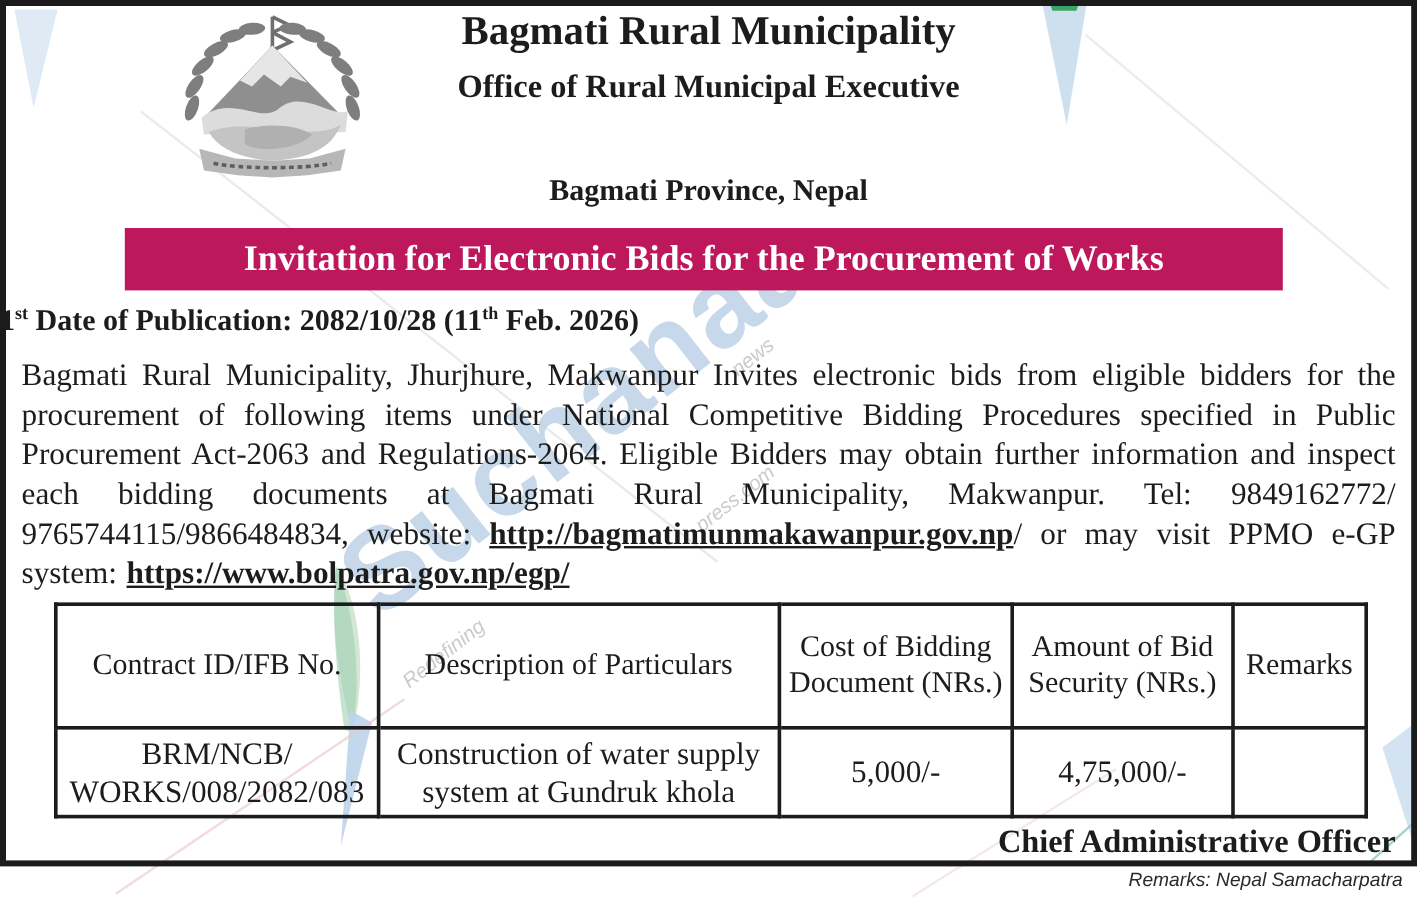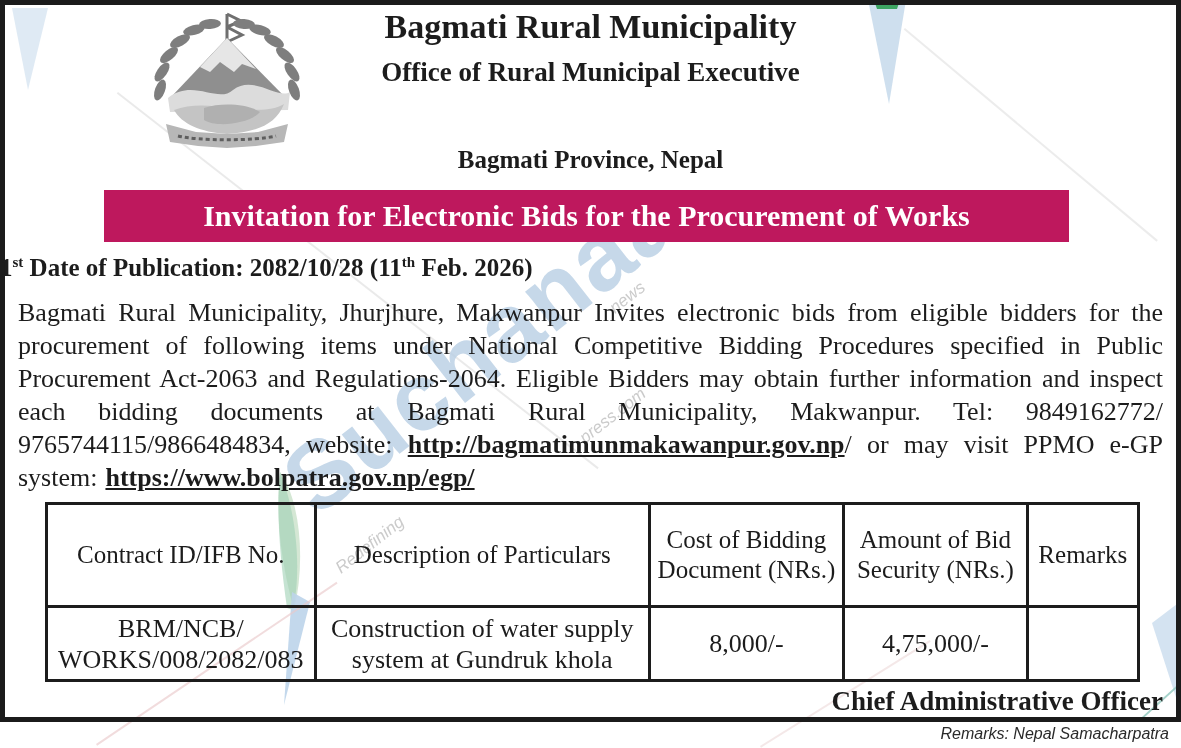--- a/index.html
+++ b/index.html
@@ -174,21 +174,21 @@
         <tr>
       <th>Contract ID/IFB No.</th>
       <th>Description of Particulars</th>
       <th>Cost of Bidding Document (NRs.)</th>
       <th>Amount of Bid Security (NRs.)</th>
       <th>Remarks</th>
     </tr>
     <tr>
       <td>BRM/NCB/ WORKS/008/2082/083</td>
       <td>Construction of water supply system at Gundruk khola</td>
-      <td>8,000/-</td>
+      <td>5,000/-</td>
       <td>4,75,000/-</td>
       <td></td>
     </tr>
   </tbody>
     </table>
 
   <div class="signature">Chief Administrative Officer</div>
   <div class="source-line">Remarks: Nepal Samacharpatra</div>
 
 </div>

